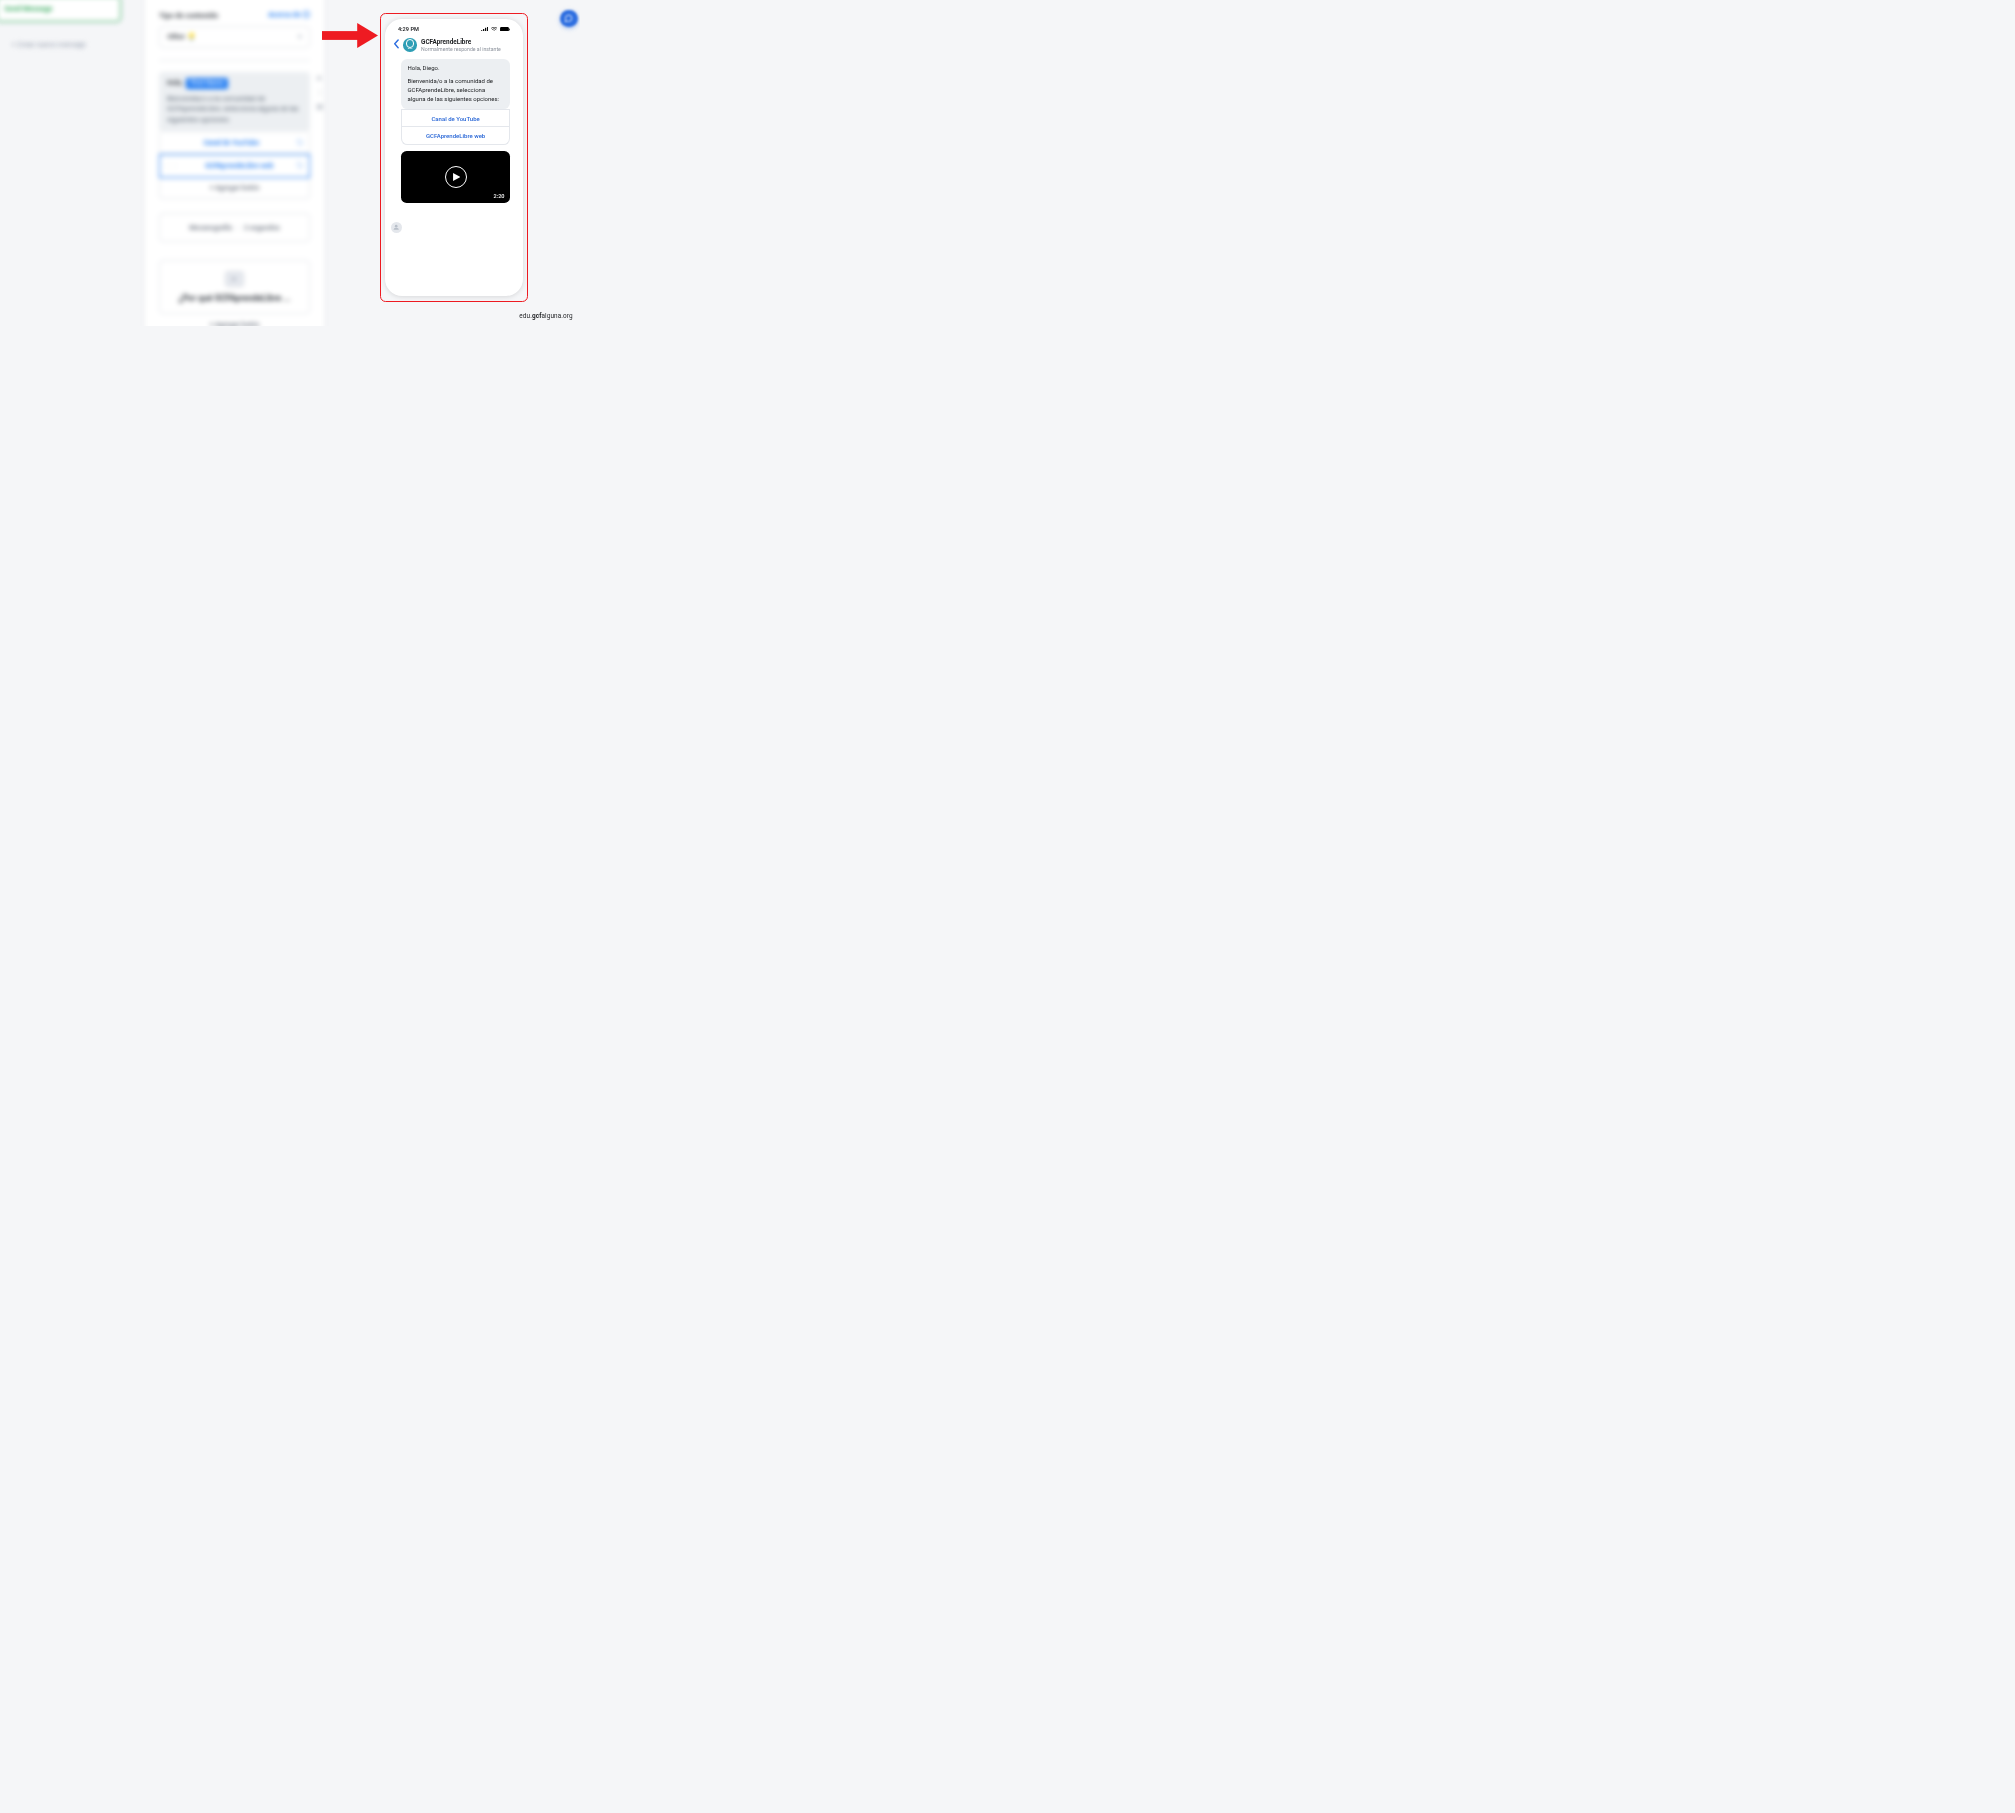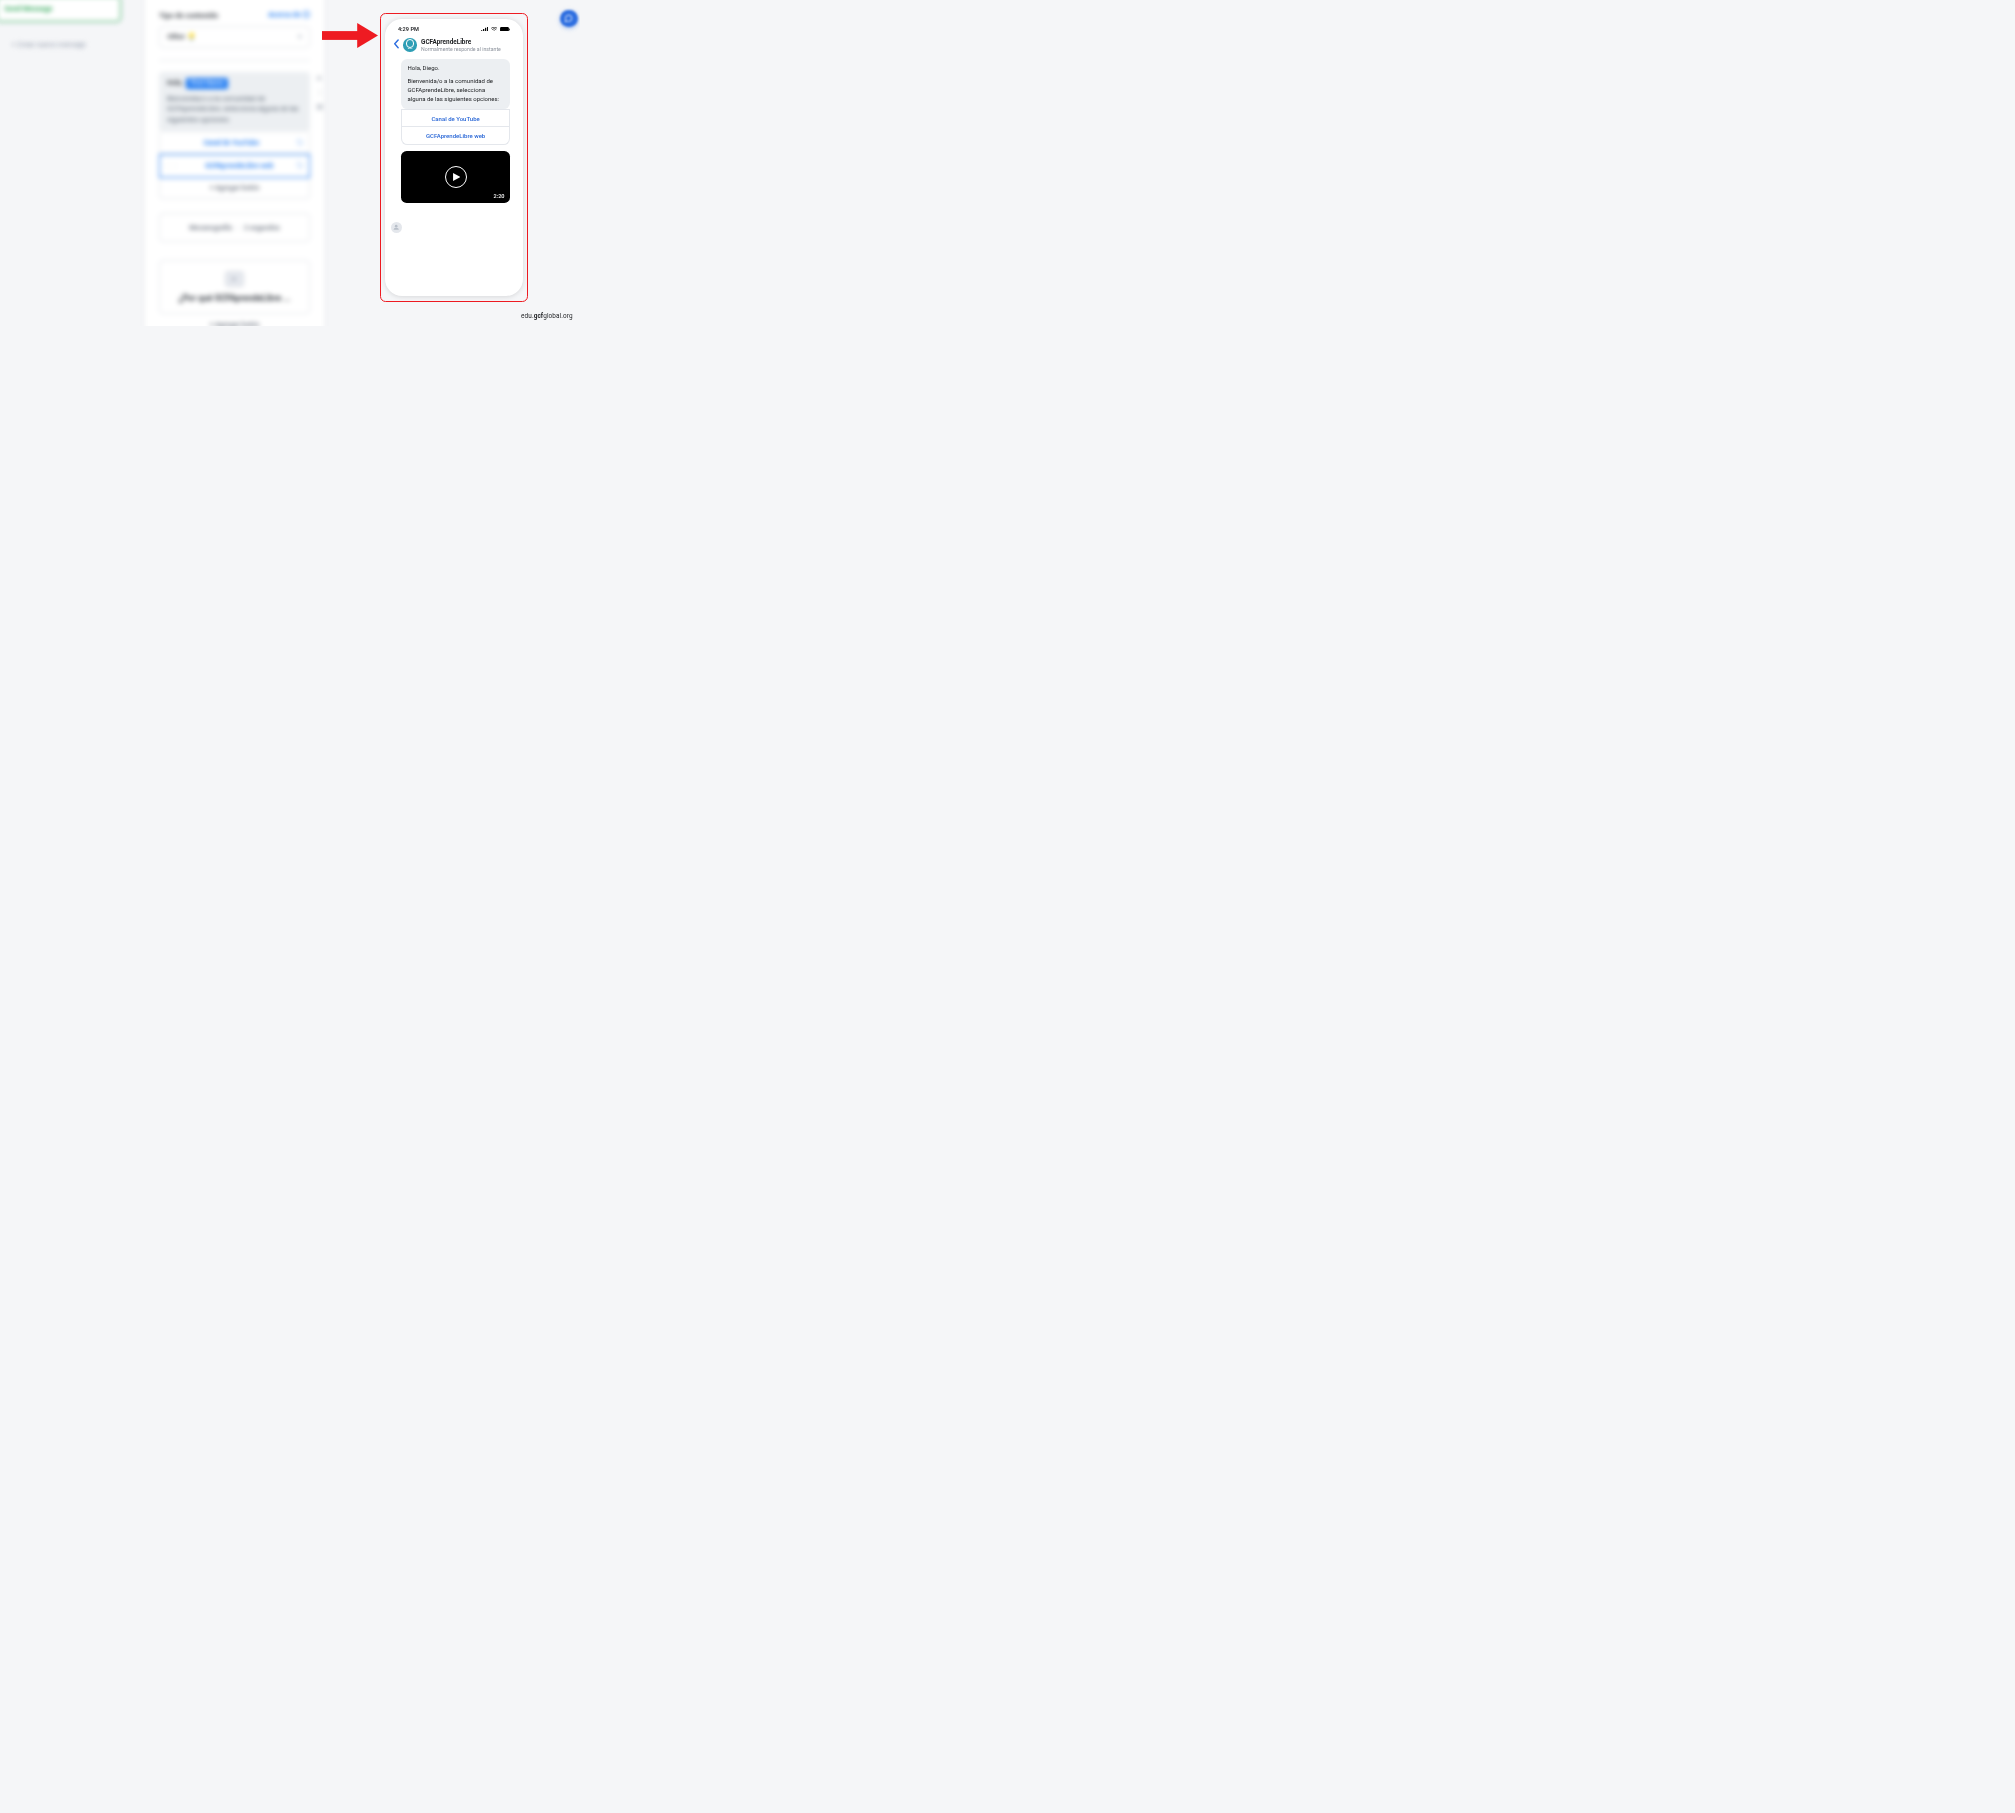--- a/index.html
+++ b/index.html
@@ -326,15 +326,15 @@
     <div class="mini-avatar">
       <svg width="6.4" height="6.4" viewBox="0 0 24 24" fill="#b8bfc9">
           <circle cx="12" cy="8" r="5"></circle>
           <path d="M2 22 a10 8 0 0 1 20 0 Z"></path>
         </svg>
     </div>
   </div>
 </div>
 
 <div class="watermark">
-  <span>edu.</span><b>gcf</b><span>global.org</span>
+  <span>edu.</span><b>gcf</b><span>alguna.org</span>
 </div>
 
 
 </body></html>

